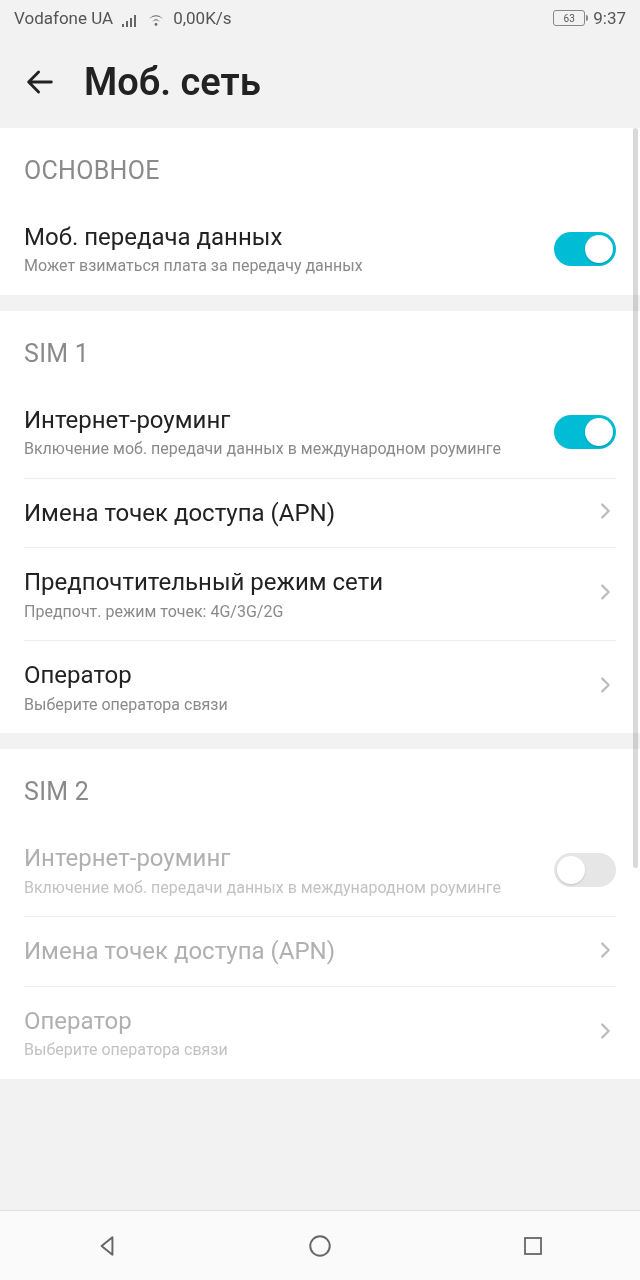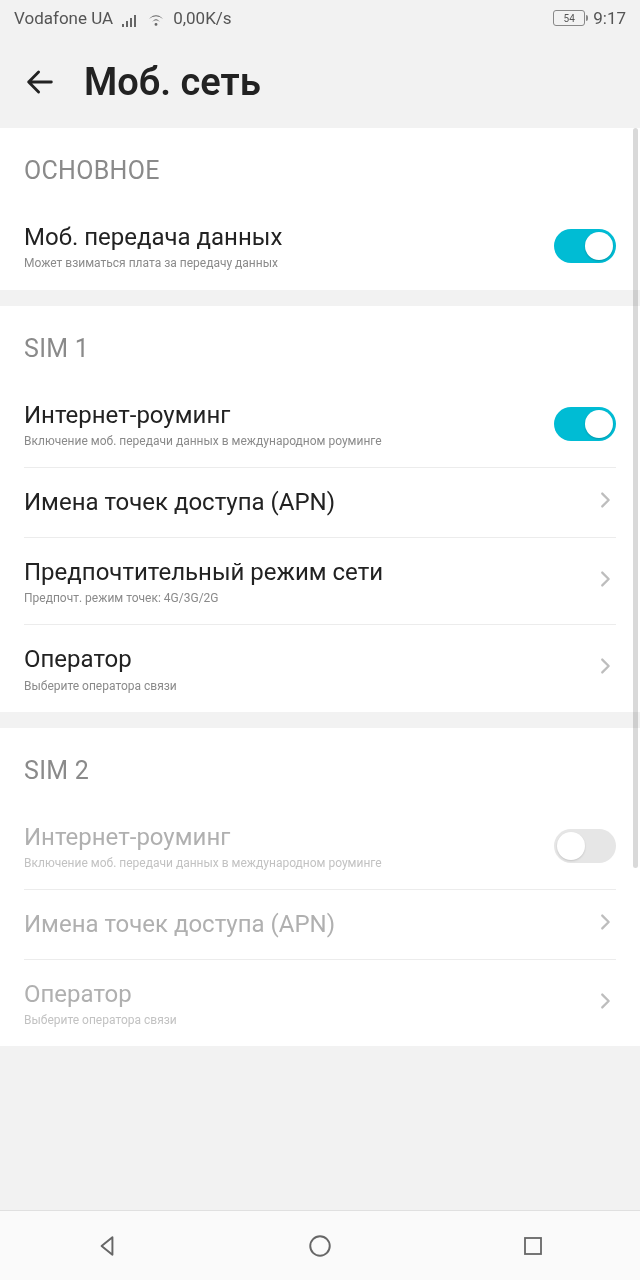--- a/index.html
+++ b/index.html
@@ -14,21 +14,21 @@
   .titlebar { height: 92px; display: flex; align-items: center; gap: 24px; padding: 0 20px; background: #f2f2f2; }
   .back { width: 40px; height: 40px; display: flex; align-items: center; justify-content: center; }
   .page-title { font-size: 38px; font-weight: 600; color: #222; }
   .content { background: #fff; }
   .section-gap { height: 16px; background: #f2f2f2; }
   .section-header { padding: 28px 24px 18px; font-size: 25px; color: #8a8a8a; letter-spacing: 0.3px; }
   .row { display: flex; align-items: center; padding: 18px 24px 18px 24px; background: #fff; }
   .row + .row-divider { height: 1px; background: #ececec; margin: 0 24px; }
   .row-text { flex: 1; min-width: 0; }
   .row-title { font-size: 24px; color: #222; line-height: 1.35; }
-  .row-sub { font-size: 12px; color: #8a8a8a; line-height: 1.35; margin-top: 2px; }
+  .row-sub { font-size: 16px; color: #8a8a8a; line-height: 1.35; margin-top: 2px; }
   .disabled .row-title { color: #b0b0b0; }
   .disabled .row-sub { color: #c2c2c2; }
   .switch { position: relative; width: 62px; height: 34px; border-radius: 17px; flex: 0 0 auto; margin-left: 16px; }
   .switch.on { background: #00bcd4; }
   .switch.on::after { content: ""; position: absolute; right: 3px; top: 3px; width: 28px; height: 28px; background: #fff; border-radius: 50%; box-shadow: 0 1px 2px rgba(0,0,0,0.2); }
   .switch.off { background: #e6e6e6; }
   .switch.off::after { content: ""; position: absolute; left: 3px; top: 3px; width: 28px; height: 28px; background: #fff; border-radius: 50%; box-shadow: 0 1px 2px rgba(0,0,0,0.15); }
   .chevron { flex: 0 0 auto; margin-left: 16px; color: #bdbdbd; }
   .navbar { position: absolute; bottom: 0; left: 0; right: 0; height: 70px; background: #fafafa; border-top: 1px solid #e0e0e0; display: flex; align-items: center; justify-content: space-around; }
   .nav-btn { width: 28px; height: 28px; display: flex; align-items: center; justify-content: center; color: #666; }
@@ -47,23 +47,23 @@
     </span>
     <span class="wifi-icon">
       <svg viewBox="0 0 20 14" width="18" height="14">
           <path fill="#666" d="M10 13.5a1.6 1.6 0 100-3.2 1.6 1.6 0 000 3.2zm-4.5-4.3l1.7-1.7a4 4 0 015.6 0l1.7 1.7a6.4 6.4 0 00-9 0zm-3.3-3.3l1.7-1.7a8.7 8.7 0 0112.2 0l1.7 1.7a11.1 11.1 0 00-15.6 0z"></path>
         </svg>
     </span>
     <span>0,00K/s</span>
   </div>
   <div class="status-right">
     <span class="battery">
-      <span class="battery-shell">54</span>
+      <span class="battery-shell">63</span>
     </span>
-    <span>9:17</span>
+    <span>9:37</span>
   </div>
 </div>
 
 <div class="titlebar">
   <div class="back">
     <svg viewBox="0 0 24 24" width="34" height="34">
         <path fill="none" stroke="#222" stroke-width="2" stroke-linecap="round" stroke-linejoin="round" d="M20 12H4m0 0l7-7M4 12l7 7"></path>
       </svg>
   </div>
   <div class="page-title">Моб. сеть</div>

